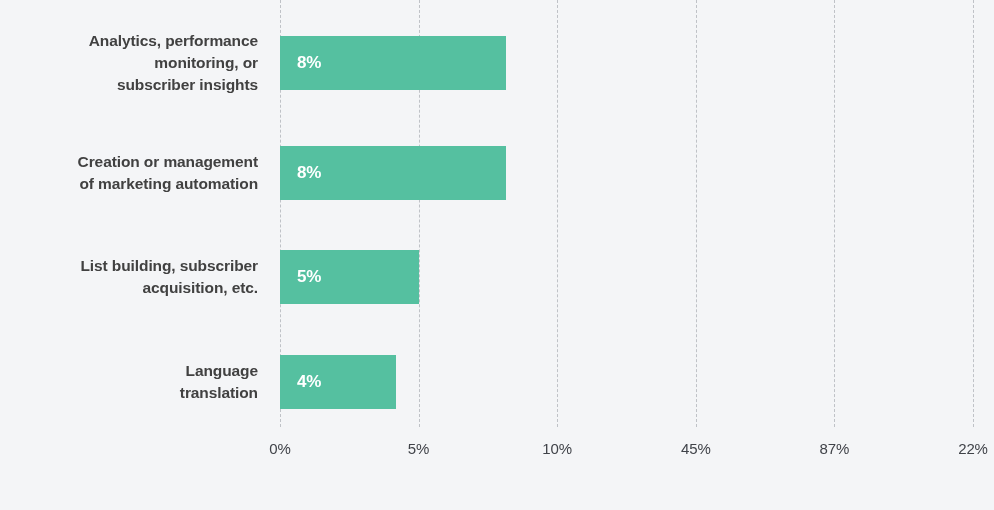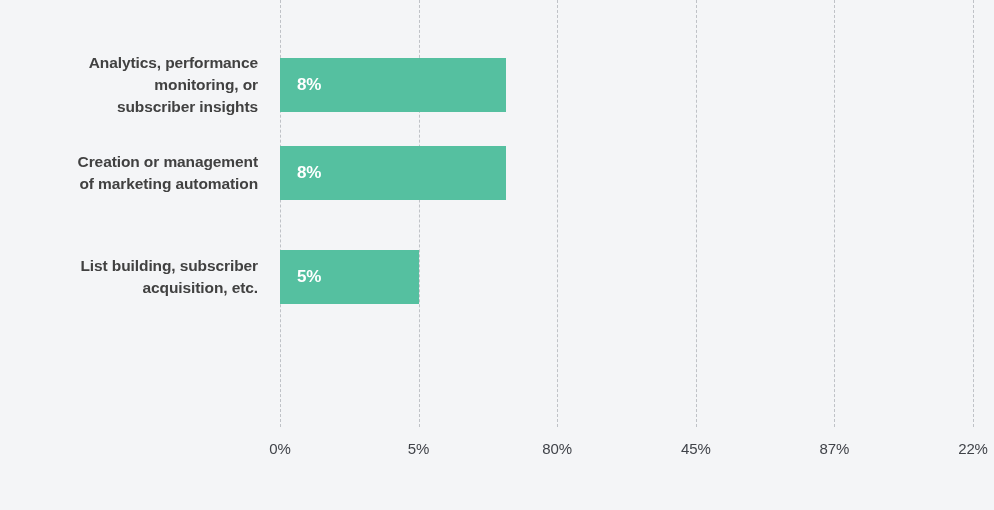--- a/index.html
+++ b/index.html
@@ -105,21 +105,21 @@
 
   <div id="plot-area">
 
     <div class="gridline" style="left:280px"></div>
     <div class="gridline" style="left:418.6px"></div>
     <div class="gridline" style="left:557.2px"></div>
     <div class="gridline" style="left:695.8px"></div>
     <div class="gridline" style="left:834.4px"></div>
     <div class="gridline" style="left:973px"></div>
 
-    <div class="bar-row" style="top:58px">
+    <div class="bar-row" style="top:36px">
       <div class="bar-label">Analytics, performance
 monitoring, or
 subscriber insights</div>
       <div class="bar" style="width:225.9px">
         <span class="bar-value">8%</span>
       </div>
     </div>
 
     <div class="bar-row" style="top:146px">
       <div class="bar-label">Creation or management
@@ -130,25 +130,32 @@
     </div>
 
     <div class="bar-row" style="top:250px">
       <div class="bar-label">List building, subscriber
 acquisition, etc.</div>
       <div class="bar" style="width:138.6px">
         <span class="bar-value">5%</span>
       </div>
     </div>
 
+    <div class="bar-row" style="top:355px">
+      <div class="bar-label">Language
+translation</div>
+      <div class="bar" style="width:116.4px">
+        <span class="bar-value">4%</span>
+      </div>
+    </div>
 
   </div>
 
   <div id="x-axis">
     <span class="tick-label" style="left:280px">0%</span>
     <span class="tick-label" style="left:418.6px">5%</span>
-    <span class="tick-label" style="left:557.2px">80%</span>
+    <span class="tick-label" style="left:557.2px">10%</span>
     <span class="tick-label" style="left:695.8px">45%</span>
     <span class="tick-label" style="left:834.4px">87%</span>
     <span class="tick-label" style="left:973px">22%</span>
   </div>
 
 </div>
 
 </body></html>

